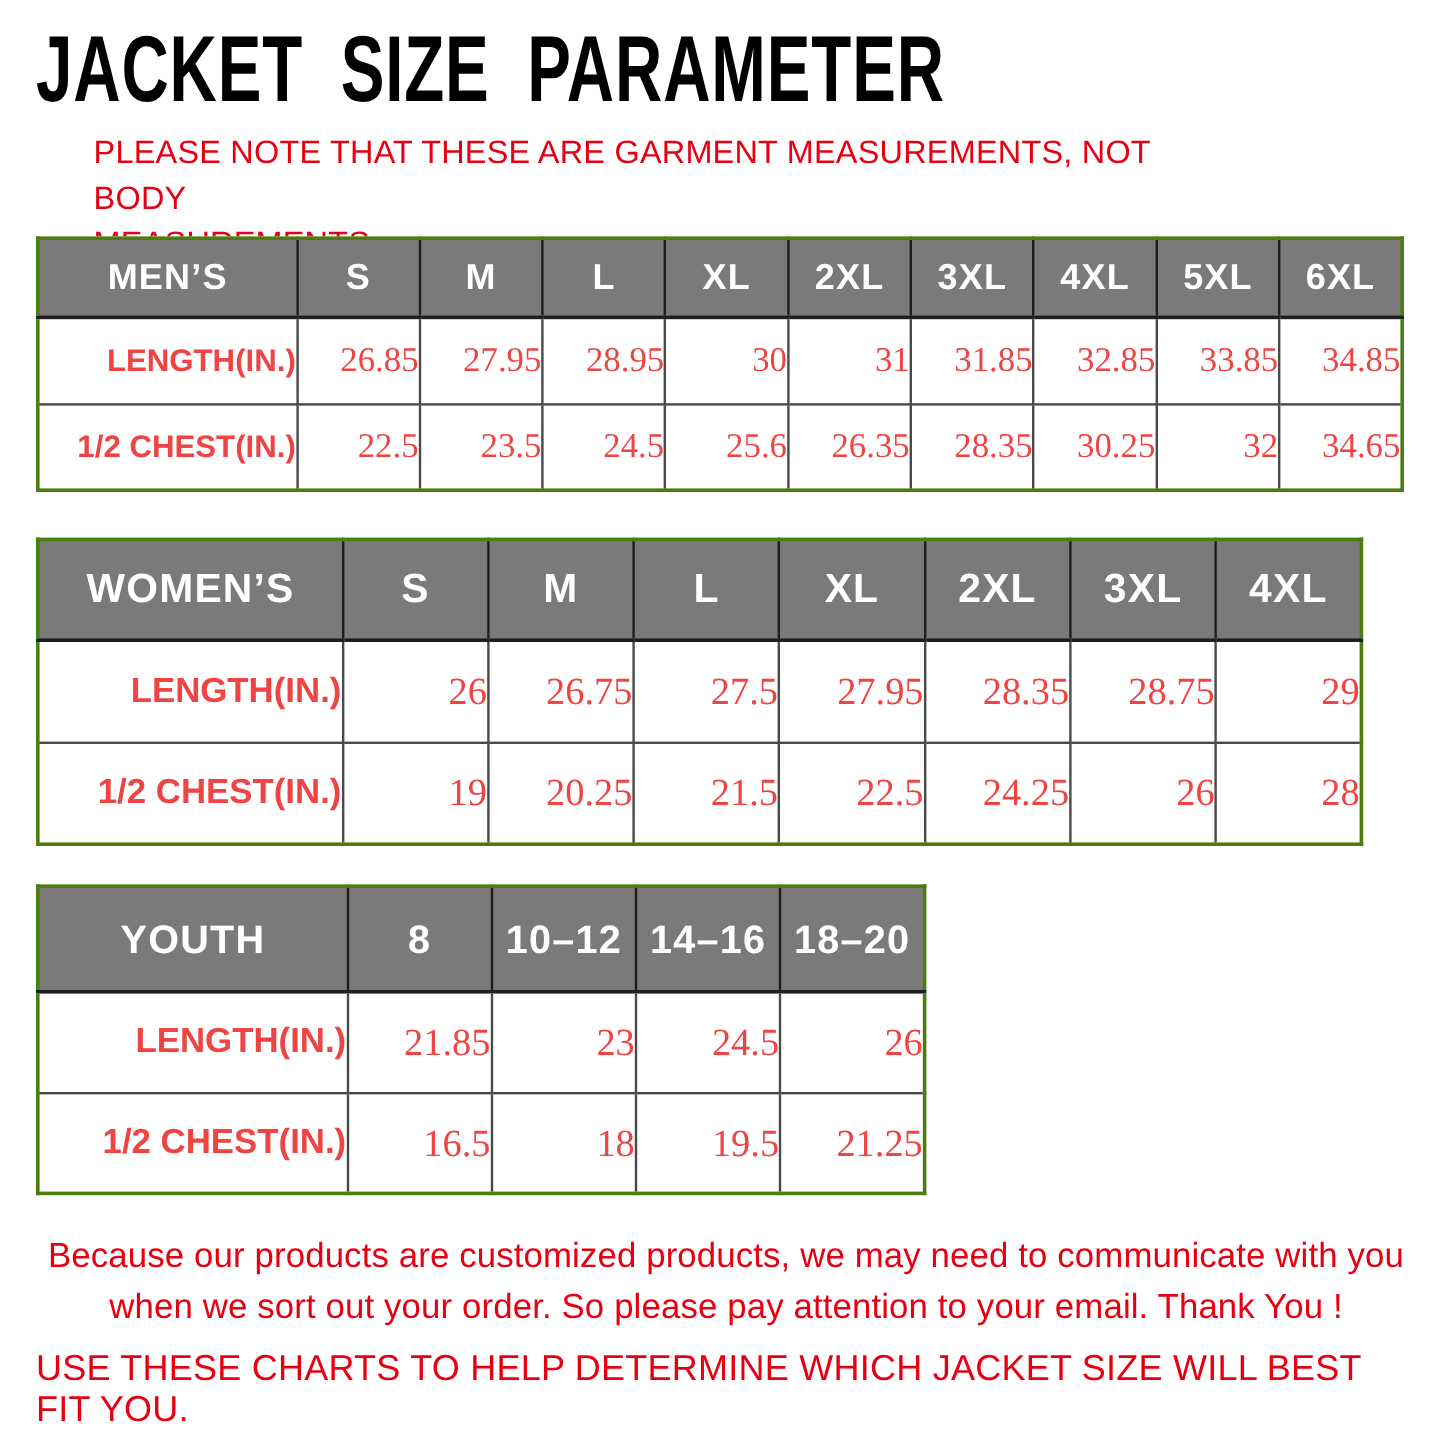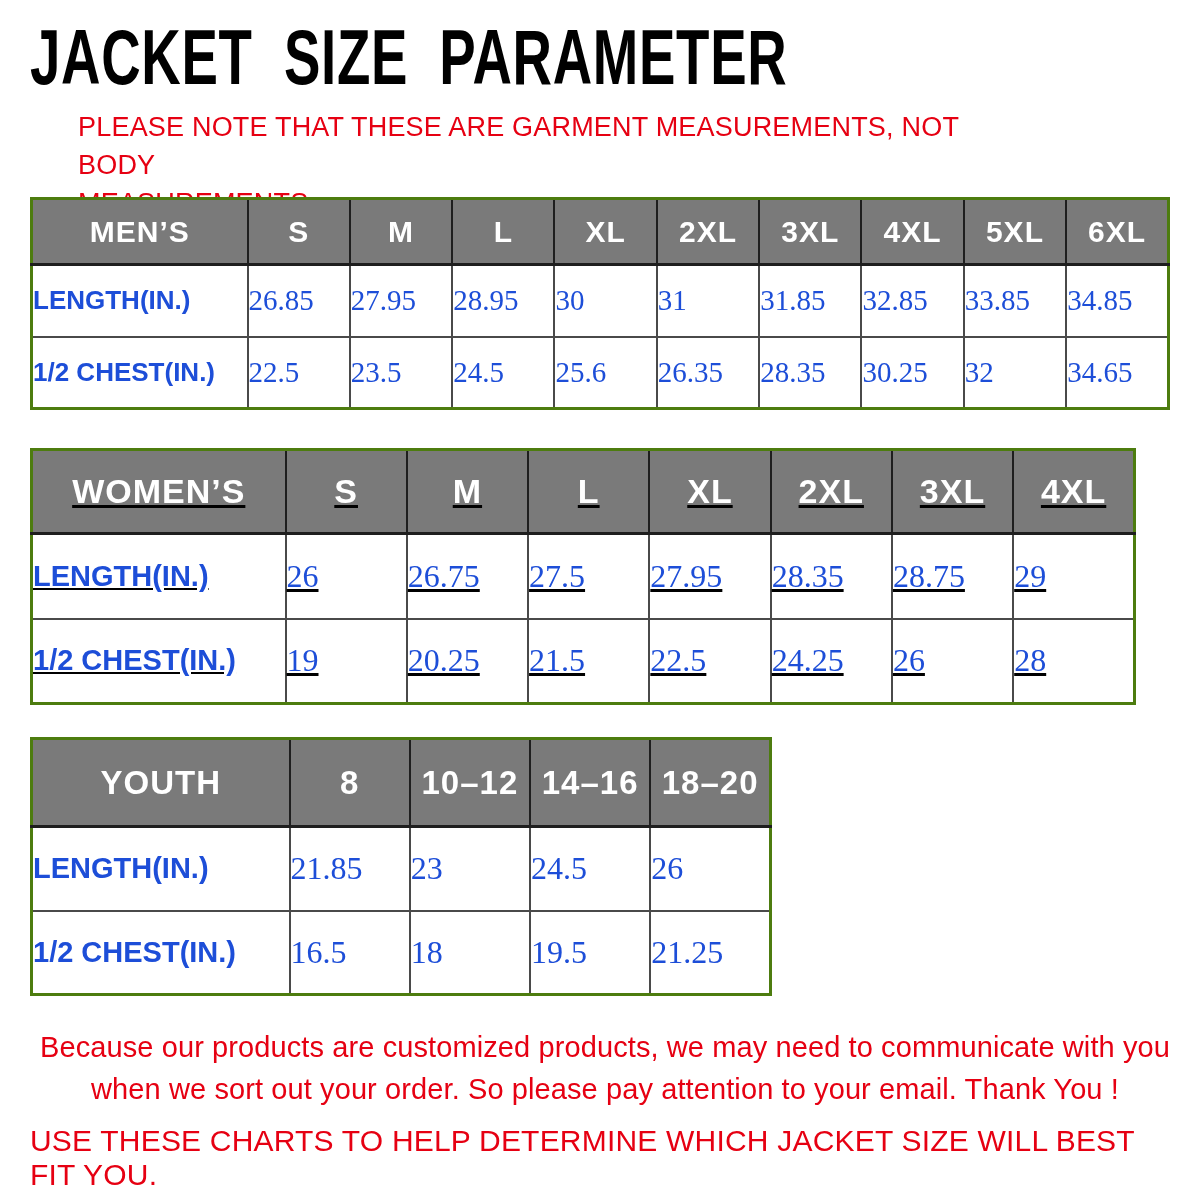--- a/index.html
+++ b/index.html
@@ -50,44 +50,44 @@
     color: #ffffff;
     font-weight: 600;
     border: 2px solid #1e1e1e;
     border-bottom-width: 3px;
     text-align: center;
     vertical-align: middle;
     letter-spacing: 1px;
   }
   table.size-table td {
     border: 2px solid #4a4a4a;
-    text-align: left;
+    text-align: right;
     vertical-align: middle;
-    color: #1d4ed8;
+    color: #ef4444;
   }
   td.row-label {
     font-family: "Liberation Sans", sans-serif;
     font-weight: 700;
     color: #1a1a1a;
   }
   td.value-cell {
     font-family: "Liberation Serif", serif;
     font-weight: 400;
   }
 
   
   .t-mens { top: 197px; left: 30px; width: 1140px; }
   .t-mens .first-col { width: 216px; }
   .t-mens th { height: 66px; font-size: 30px; }
   .t-mens td { height: 72px; }
   .t-mens td.row-label { font-size: 26px; }
   .t-mens td.value-cell { font-size: 29px; }
 
   
-  .t-womens { top: 448px; left: 30px; width: 1106px; text-decoration: underline; }
+  .t-womens { top: 448px; left: 30px; width: 1106px; }
   .t-womens .first-col { width: 254px; }
   .t-womens th { height: 84px; font-size: 34px; }
   .t-womens td { height: 85px; }
   .t-womens td.row-label { font-size: 29px; }
   .t-womens td.value-cell { font-size: 32px; }
 
   
   .t-youth { top: 737px; left: 30px; width: 742px; }
   .t-youth .first-col { width: 258px; }
   .t-youth th { height: 88px; font-size: 33px; }

